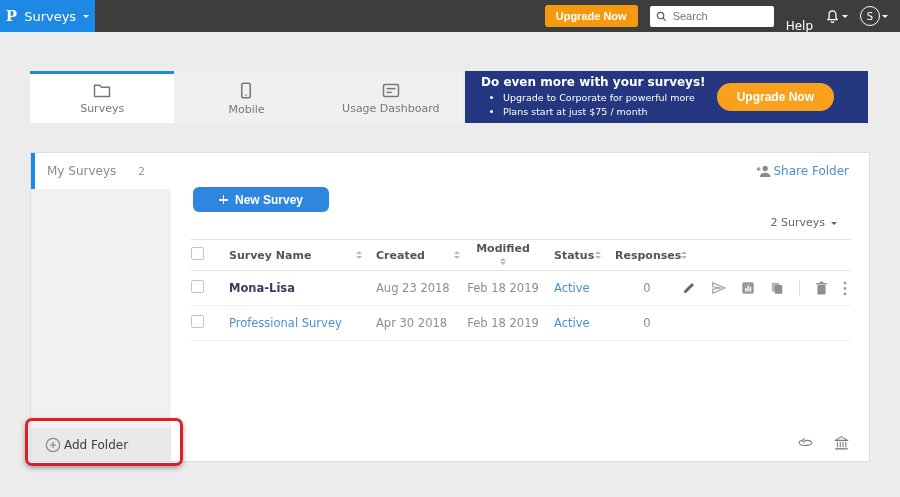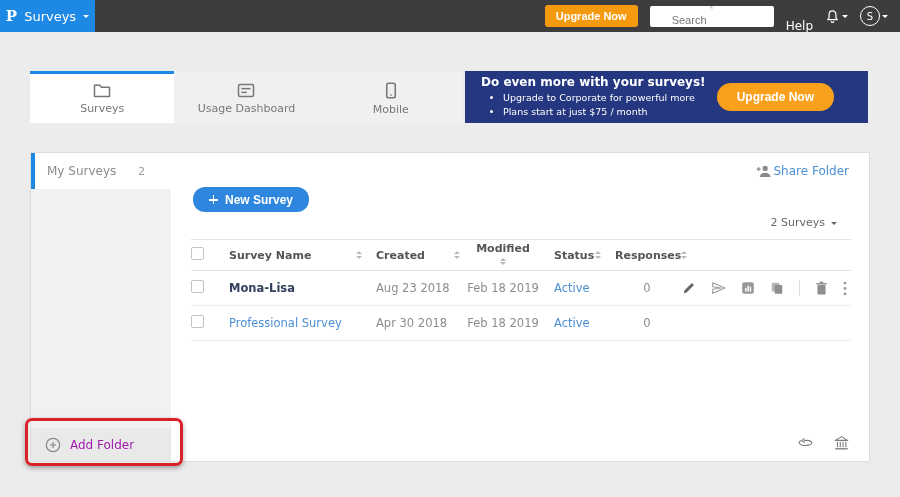--- a/index.html
+++ b/index.html
@@ -11,47 +11,47 @@
   }
   
   .topbar{position:absolute;top:0;left:0;width:900px;height:32px;background:#3d3d3d;display:flex;align-items:center;}
   .brand{width:95px;height:32px;background:#1e88e5;display:flex;align-items:center;justify-content:center;gap:7px;color:#fff;cursor:pointer;}
   .brand .logo{font-weight:bold;font-size:15px;font-family:"DejaVu Serif","Liberation Serif",serif;}
   .brand .prod{font-size:13px;}
   .caret{width:0;height:0;border:3.5px solid transparent;border-top-color:currentColor;display:inline-block;margin-top:4px;}
   .topbar .spacer{flex:1;}
   .top-right{display:flex;align-items:center;gap:12px;padding-right:12px;}
   .btn-upgrade-top{background:#f5990f;color:#fff;font-size:11px;font-weight:bold;border:none;border-radius:3px;padding:5px 11px;cursor:pointer;}
-  .search-box{background:#fff;border-radius:2px;height:21px;width:112px;display:flex;align-items:center;gap:4px;padding:0 6px;flex-direction:column;}
+  .search-box{background:#fff;border-radius:2px;height:21px;width:112px;display:flex;align-items:center;gap:4px;padding:0 6px;}
   .search-box input{border:none;outline:none;font-size:11px;width:80px;color:#444;background:transparent;}
   .help{color:#fff;font-size:12px;cursor:pointer;margin-top:20px;}
   .icon-btn{display:flex;align-items:center;gap:2px;color:#fff;cursor:pointer;}
   .avatar{width:18px;height:18px;border:1.5px solid #fff;border-radius:50%;color:#fff;font-size:10px;display:flex;align-items:center;justify-content:center;}
   
   .tabstrip{position:absolute;left:30px;top:71px;width:433px;height:52px;display:flex;}
   .tab{flex:1;background:#f0f0f0;display:flex;flex-direction:column;align-items:center;justify-content:center;gap:4px;color:#777;font-size:11px;cursor:pointer;border-top:3px solid transparent;box-sizing:border-box;}
   .tab.active{background:#fff;border-top:3px solid #1e88e5;}
   
   .banner{position:absolute;left:465px;top:71px;width:403px;height:52px;background:#243780;color:#fff;display:flex;align-items:center;justify-content:space-between;padding:0 34px 0 16px;box-sizing:border-box;}
   .banner h3{margin:0 0 2px 0;font-size:12px;font-weight:bold;}
   .banner ul{margin:0;padding-left:22px;font-size:9.5px;line-height:1.45;}
   .btn-upgrade-pill{background:#f9a11c;color:#fff;font-size:12px;font-weight:bold;border:none;border-radius:14px;padding:7px 20px;cursor:pointer;white-space:nowrap;}
   
   .panel{position:absolute;left:30px;top:152px;width:840px;height:310px;background:#fff;border:1px solid #ddd;box-sizing:border-box;display:flex;}
   .sidebar{width:140px;background:#f1f1f1;position:relative;flex-shrink:0;}
   .side-item{height:36px;background:#fff;border-left:4px solid #1e88e5;display:flex;align-items:center;justify-content:space-between;padding:0 26px 0 12px;box-sizing:border-box;cursor:pointer;}
   .side-item .lbl{color:#8b8b8b;font-size:12px;}
   .side-item .cnt{color:#9a9a9a;font-size:11px;}
-  .add-folder{position:absolute;left:0;bottom:0;width:100%;height:33px;background:#e9e9e9;display:flex;align-items:center;gap:9px;padding-left:14px;box-sizing:border-box;color:#a21caf;font-size:12px;cursor:pointer;}
+  .add-folder{position:absolute;left:0;bottom:0;width:100%;height:33px;background:#e9e9e9;display:flex;align-items:center;gap:3px;padding-left:14px;box-sizing:border-box;color:#404040;font-size:12px;cursor:pointer;}
   .annotation{position:absolute;left:-6px;bottom:-5px;width:152px;height:42px;border:3px solid #da2128;border-radius:7px;box-shadow:0 2px 5px rgba(0,0,0,.35);pointer-events:none;}
   
   .content{flex:1;position:relative;}
   .share-folder{position:absolute;top:11px;right:20px;display:flex;align-items:center;gap:0;cursor:pointer;}
   .share-folder span{color:#4b8fd4;font-size:12px;}
-  .btn-new-survey{position:absolute;top:34px;left:22px;width:116px;height:25px;background:#2e86de;color:#fff;border:none;border-radius:12px;font-size:12px;font-weight:bold;display:flex;align-items:center;justify-content:center;gap:7px;cursor:pointer;}
+  .btn-new-survey{position:absolute;top:34px;left:22px;width:136px;height:25px;background:#2e86de;color:#fff;border:none;border-radius:6px;font-size:12px;font-weight:bold;display:flex;align-items:center;justify-content:center;gap:7px;cursor:pointer;}
   .plus{position:relative;width:9px;height:9px;display:inline-block;}
   .plus::before,.plus::after{content:"";position:absolute;background:#fff;}
   .plus::before{left:4px;top:0;width:1.5px;height:9px;}
   .plus::after{left:0;top:4px;width:9px;height:1.5px;}
   .count-dd{position:absolute;top:63px;right:32px;display:flex;align-items:center;gap:6px;color:#666;font-size:11px;cursor:pointer;}
   
   .tbl{position:absolute;left:20px;right:18px;top:86px;}
   .thead,.trow{display:flex;align-items:center;}
   .thead{height:30px;border-top:1px solid #e2e2e2;border-bottom:1px solid #e2e2e2;font-size:11px;font-weight:bold;color:#555;}
   .trow{height:34px;border-bottom:1px solid #eee;font-size:11.5px;}
@@ -111,33 +111,33 @@
 </div>
 
 <div class="tabstrip">
   <div class="tab active">
     <svg width="18" height="15" viewBox="0 0 24 20">
         <path d="M2 3h7l2 2.5h11V18H2z" fill="none" stroke="#777" stroke-width="2" stroke-linejoin="round"></path>
       </svg>
     <span>Surveys</span>
   </div>
   <div class="tab">
+    <svg width="12" height="17" viewBox="0 0 14 22">
+        <rect x="1.5" y="1.5" width="11" height="19" rx="2.5" fill="none" stroke="#777" stroke-width="2"></rect>
+        <circle cx="7" cy="17" r="1" fill="#777"></circle>
+      </svg>
+    <span>Mobile</span>
+  </div>
+  <div class="tab">
     <svg width="18" height="15" viewBox="0 0 24 20">
         <rect x="2" y="2" width="20" height="16" rx="2" fill="none" stroke="#777" stroke-width="2"></rect>
         <line x1="6" y1="7.5" x2="18" y2="7.5" stroke="#777" stroke-width="2"></line>
         <line x1="6" y1="12.5" x2="13" y2="12.5" stroke="#777" stroke-width="2"></line>
       </svg>
     <span>Usage Dashboard</span>
-  </div>
-  <div class="tab">
-    <svg width="12" height="17" viewBox="0 0 14 22">
-        <rect x="1.5" y="1.5" width="11" height="19" rx="2.5" fill="none" stroke="#777" stroke-width="2"></rect>
-        <circle cx="7" cy="17" r="1" fill="#777"></circle>
-      </svg>
-    <span>Mobile</span>
   </div>
 </div>
 
 <div class="banner">
   <div>
     <h3>Do even more with your surveys!</h3>
     <ul>
       <li>Upgrade to Corporate for powerful more</li>
       <li>Plans start at just $75 / month</li>
     </ul>

